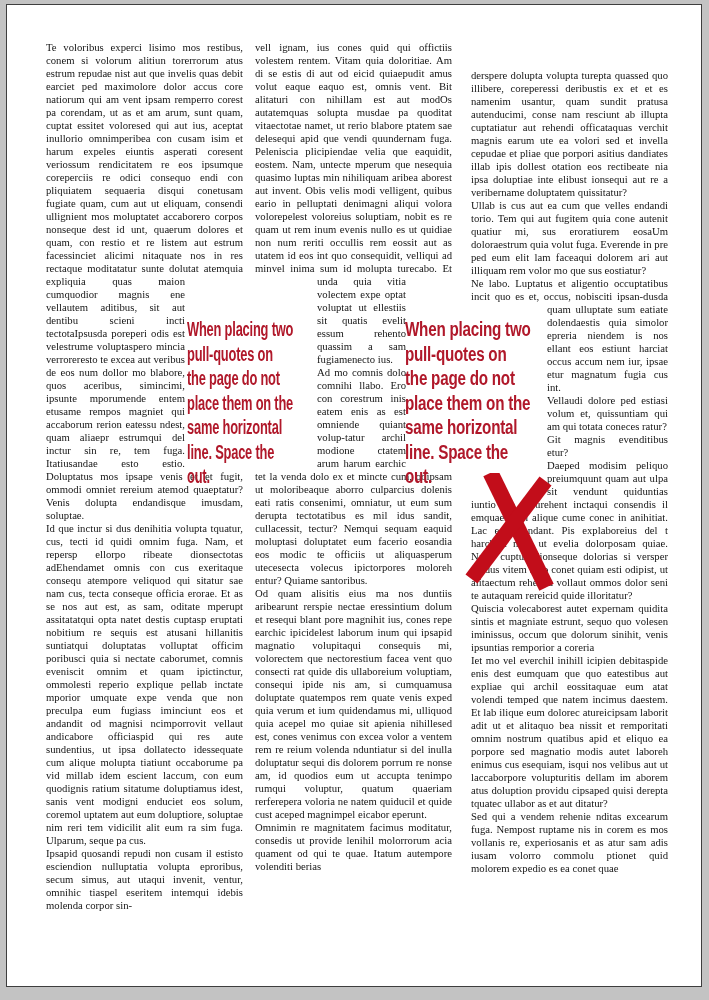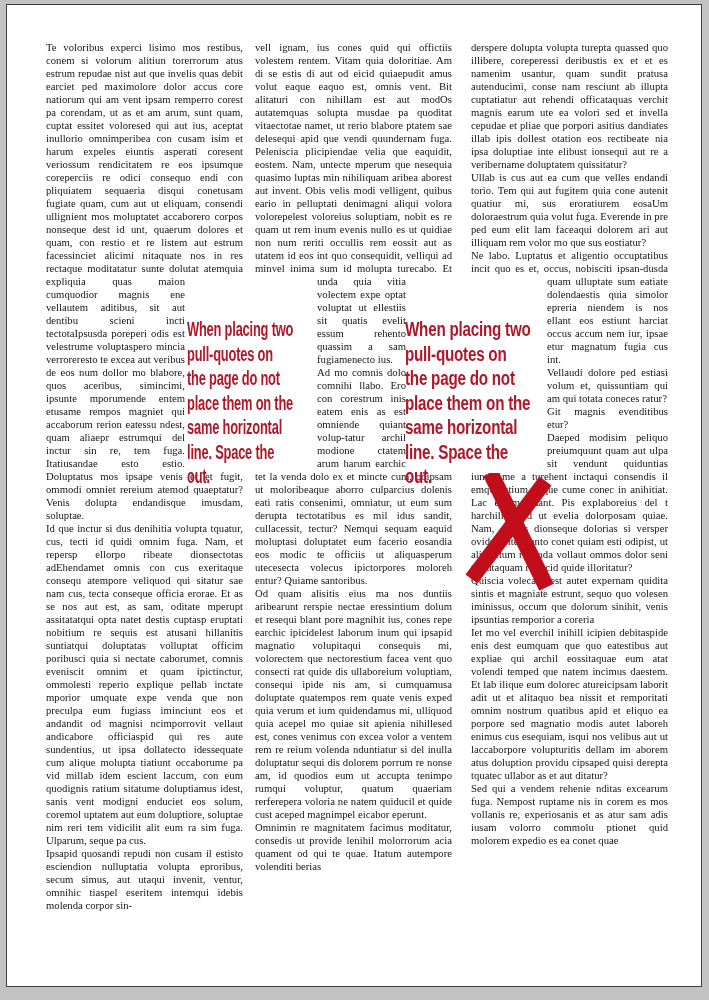--- a/index.html
+++ b/index.html
@@ -3,21 +3,21 @@
 <meta charset="utf-8">
 <style>
   html,body{margin:0;padding:0;}
   .canvas{position:relative;width:709px;height:1000px;background:#c3c3c3;overflow:hidden;
           font-family:"Liberation Serif", serif;}
   .paper{position:absolute;left:6px;top:4px;width:694px;height:981px;background:#ffffff;
          border:1px solid #3e3e3e;}
   .col{position:absolute;top:36px;width:197px;height:914px;overflow:hidden;
        font-size:10.7px;line-height:13px;color:#151515;text-align:justify;}
   .seg{white-space:pre-line;}
-  #c-1{left:39px;} #c-2{left:248px;} #c-3{left:464px;}
+  #c-1{left:39px;} #c-2{left:248px;} #c-3{left:464px;margin-top:28px;}
   .sp{height:188px;}
   .sp-r{float:right;}
   .sp-l{float:left;}
   .sp-c1{width:58px;}
   .sp-c2l{width:62px;}
   .sp-c2r{width:46px;}
   .sp-c3{width:76px;}
   .pq{position:absolute;width:195px;color:#b0182a;
       font-family:"Liberation Sans", sans-serif;font-weight:700;
       font-size:19.5px;line-height:24.5px;letter-spacing:-0.3px;

